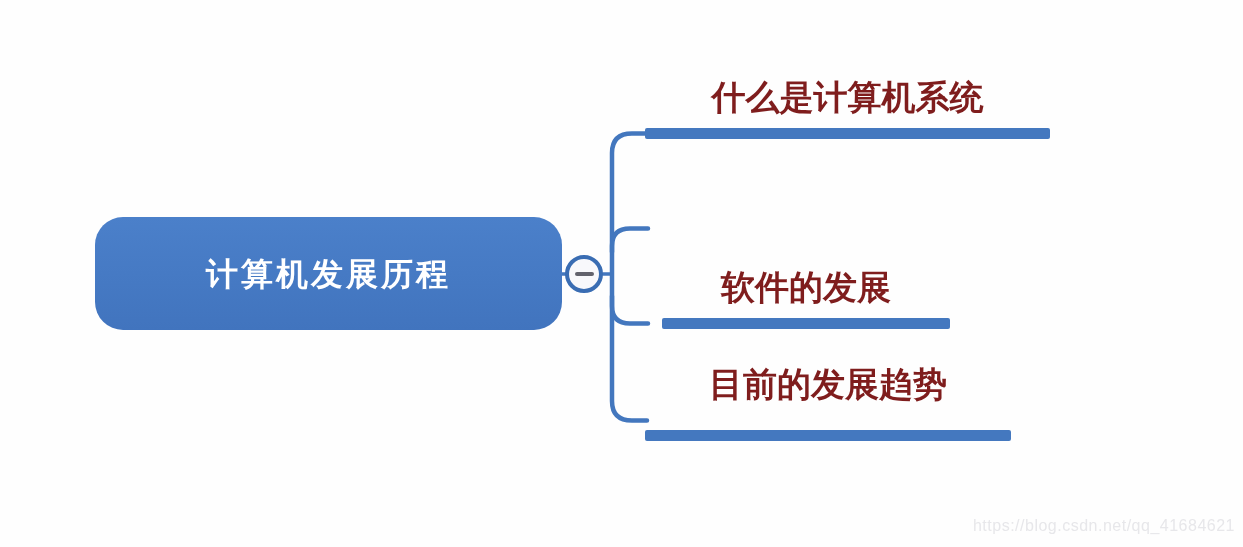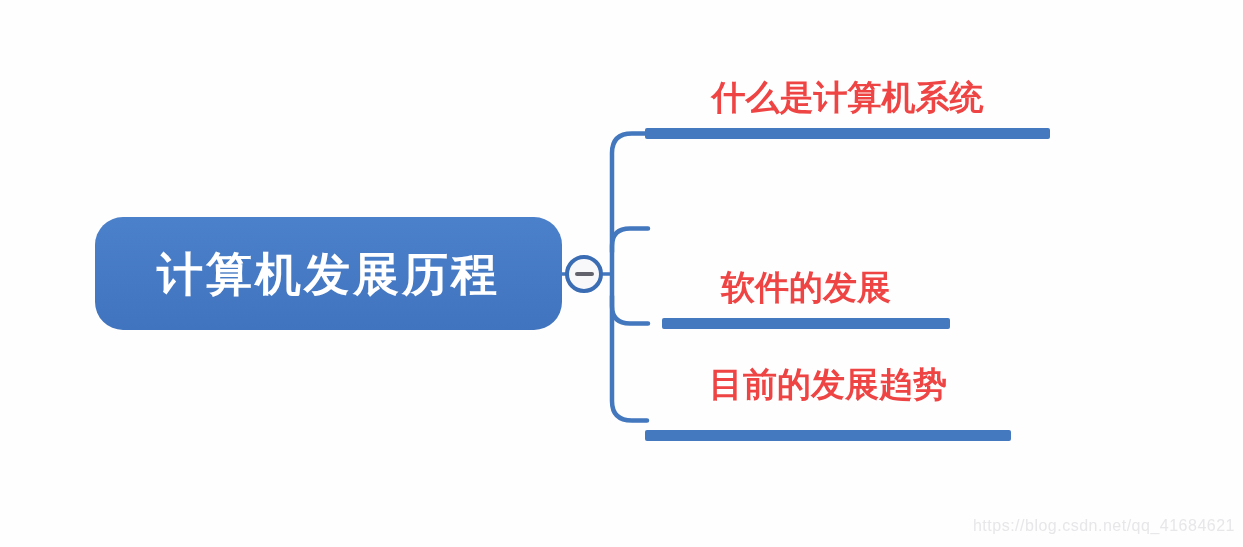--- a/index.html
+++ b/index.html
@@ -16,38 +16,38 @@
   }
   .root-node{
     position:absolute;left:95px;top:217px;width:467px;height:113px;
     background:linear-gradient(180deg,#4b80ca 0%,#4174be 100%);
     border-radius:28px;
     display:flex;align-items:center;justify-content:center;
     box-sizing:border-box;
     cursor:pointer;
   }
   .root-label{
-    color:#ffffff;font-size:46px;font-weight:700;letter-spacing:3px;
+    color:#ffffff;font-size:32px;font-weight:700;letter-spacing:3px;
     white-space:nowrap;line-height:1;
   }
   .collapse-btn{
     position:absolute;left:565px;top:255px;width:38px;height:38px;
     border-radius:50%;
     background:#f8f8fb;
     border:4px solid #3a6db3;
     box-sizing:border-box;
     display:flex;align-items:center;justify-content:center;
     padding:0;cursor:pointer;
   }
   .minus-bar{width:19px;height:4px;background:#62626c;border-radius:2px;}
   .branch{
     position:absolute;display:flex;flex-direction:column;align-items:center;
   }
   .branch-label{
-    font-size:34px;font-weight:600;color:#ef4444;
+    font-size:34px;font-weight:600;color:#7f1d1d;
     line-height:44px;white-space:nowrap;cursor:pointer;
   }
   .branch-bar{
     height:11px;width:100%;background:#4478bf;border-radius:2px;margin-top:9px;
   }
   .b1{left:645px;top:75px;width:405px;}
   .b2{left:645px;top:170px;width:288px;}
   .b3{left:662px;top:265px;width:288px;}
   .b4{left:645px;top:362px;width:366px;gap:15px;}
   .watermark{

